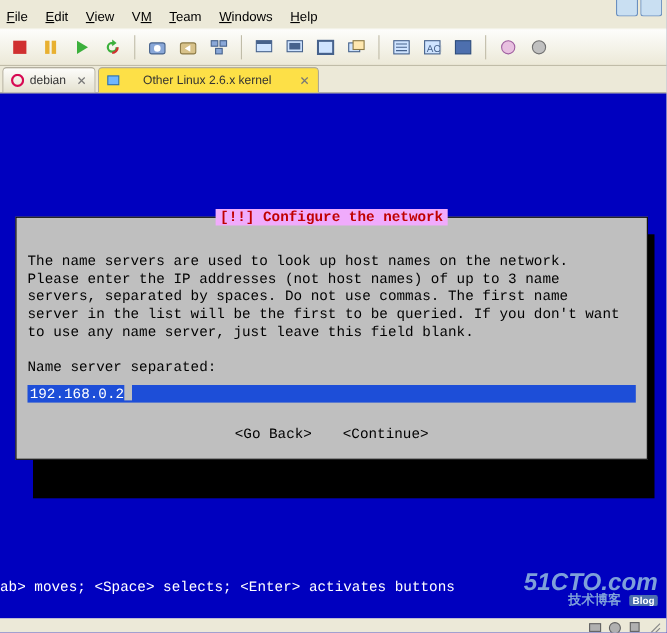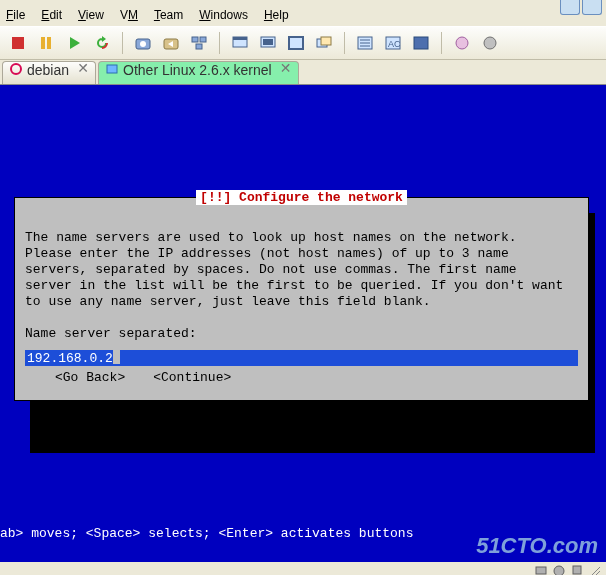--- a/index.html
+++ b/index.html
@@ -69,32 +69,34 @@
   .tabbar {
     display: flex;
     align-items: flex-end;
     height: 24px;
     padding-left: 2px;
     background: #ece9d8;
     border-bottom: 1px solid #8a8a8a;
   }
   .tab {
     display: flex;
+    align-items: center;
     height: 22px;
     padding: 0 6px;
     margin-right: 2px;
     background: linear-gradient(#fdfdfb, #e4e1cf);
     border: 1px solid #aca899;
     border-bottom: none;
     border-radius: 4px 4px 0 0;
-    font-size: 14px;
+    font-size: 11px;
     color: #333;
   }
   .tab.active {
-    background: #86efac;
+    background: #fde047;
+    gap: 16px;
   }
   .tab .tab-ico {
     width: 14px; height: 14px;
     margin-right: 4px;
     display: inline-flex;
     align-items: center;
     justify-content: center;
   }
   .tab .tab-close {
     margin-left: 8px;
@@ -138,21 +140,21 @@
   .dialog-title-row {
     position: absolute;
     top: -8px;
     left: 0;
     width: 100%;
     text-align: center;
     color: #c00000;
     font-weight: bold;
   }
   .dialog-title-row span {
-    background: #ffffff;
+    background: #f0abfc;
     padding: 0 4px;
   }
   .dialog-body {
     margin-top: 24px;
     white-space: pre-wrap;
     color: #000;
   }
   .dialog-prompt {
     margin-top: 16px;
   }
@@ -170,23 +172,23 @@
     outline: none;
   }
   .dialog-input .val { color: #ffffff; }
   .dialog-input .cursor {
     display: inline-block;
     width: 7px; height: 14px;
     background: #bfbfbf;
     vertical-align: -2px;
   }
   .dialog-buttons {
-    margin-top: 4px;
-    display: flex;
-    justify-content: flex-start;
+    margin-top: 21px;
+    display: flex;
+    justify-content: center;
     padding: 0 30px;
     color: #000;
     gap: 28px;
   }
   
   .hint {
     position: absolute;
     left: 0;
     bottom: 40px;
     width: 100%;
@@ -397,20 +399,24 @@
     <div class="dialog-buttons">
       <span>&lt;Go Back&gt;</span>
       <span>&lt;Continue&gt;</span>
     </div>
   </div>
 
   <div class="hint">ab&gt; moves; &lt;Space&gt; selects; &lt;Enter&gt; activates buttons</div>
 
   <div class="watermark">
     <div class="wm1">51CTO.com</div>
+    <div class="wm2">
+      <span>技术博客</span>
+      <span style="background:#4d6fae;color:#fff;font-size:9px;padding:0 3px;border-radius:2px;margin-left:4px;">Blog</span>
+    </div>
   </div>
 
   <div class="host-status">
     <span></span>
     <div class="right">
       <span><svg width="14" height="14">
             <rect x="2" y="4" width="10" height="7" fill="#b0b0b0" stroke="#606060"></rect>
           </svg></span>
       <span><svg width="14" height="14">
             <circle cx="7" cy="8" r="5" fill="#b0b0b0" stroke="#606060"></circle>

